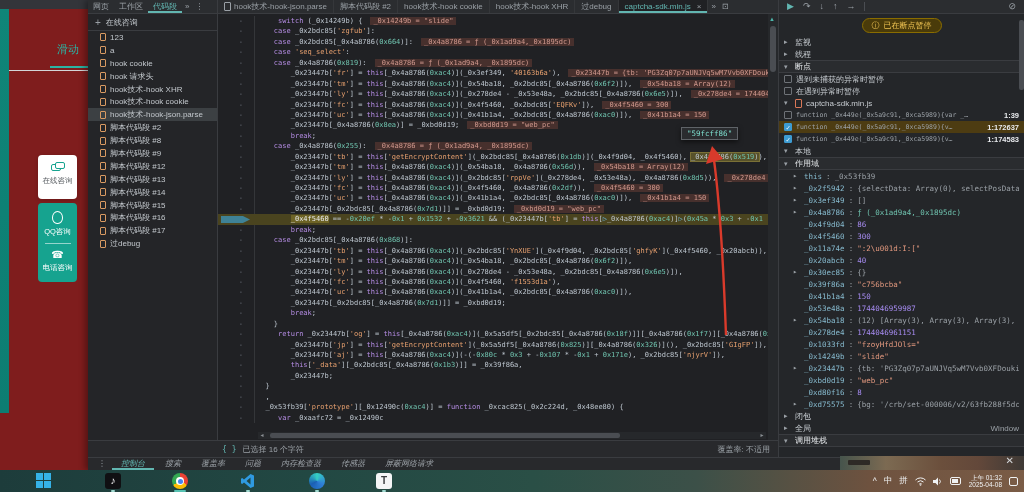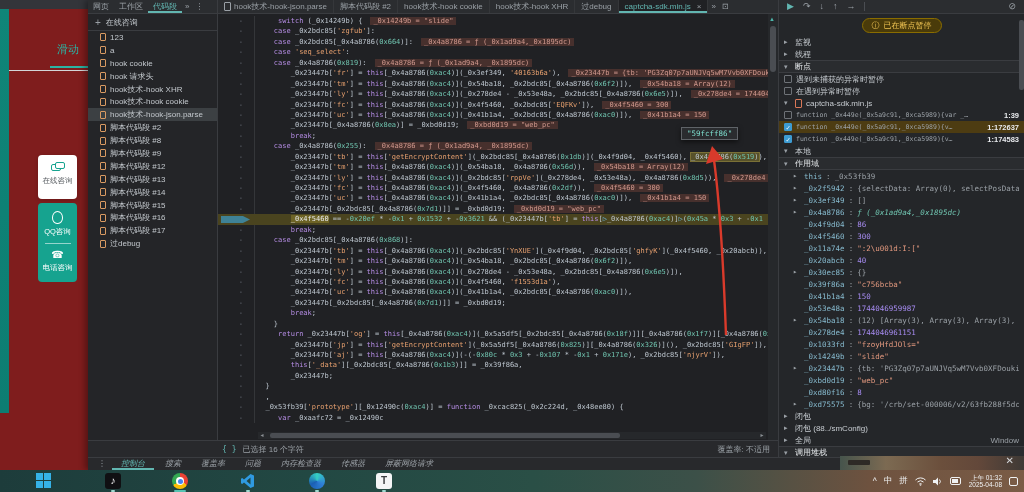--- a/index.html
+++ b/index.html
@@ -101,21 +101,21 @@
   .chk.on { background:#3d9bd1; border-color:#3d9bd1; }
   .bp-row { font-family:"DejaVu Sans Mono",monospace; font-size:6.5px; color:#9aa0a6; }
   .bp-row .bp-text { flex:1; overflow:hidden; }
   .bp-row .bp-loc { flex:none; font-family:"Liberation Sans",sans-serif; font-size:7.5px; font-weight:bold; color:#e8eaed; }
   .bp-row.activebp { background:#4d3c12; }
   .file-ico { flex:none; width:7px; height:9px; border:1px solid #d97757; border-radius:1px; }
   .kv { padding-left:14px; font-family:"DejaVu Sans Mono",monospace; font-size:7.5px; }
   .kv .n { color:#86bace; }
   .kv .colon { color:#9aa0a6; }
   .kv .v { overflow:hidden; }
-  .v-num { color:#a78cf2; } .v-str { color:#e2987e; } .v-obj { color:#9aa0a6; } .v-fn { color:#6fc2ae; font-style:italic; }
+  .v-num { color:#a78cf2; } .v-str { color:#e2987e; } .v-obj { color:#9aa0a6; } .v-fn { color:#6fc2ae; }
   .rp-right { margin-left:auto; color:#9aa0a6;text-align:right; }
 
   
   #drawer { height:13px; background:#28292c; border-top:1px solid #3a3c40; display:flex; align-items:stretch; gap:2px; font-size:8px; color:#9aa0a6; padding-left:6px; }
   #drawer .dmenu { line-height:12px; padding:0 4px; }
   .dtab { line-height:12px; padding:0 9px; white-space:nowrap;font-style:italic; }
   .dtab.active { color:#62b6b1; box-shadow:inset 0 -2px #62b6b1; }
 
   
   #photo-strip { position:absolute; left:840px; top:456px; width:184px; height:14px;
@@ -536,24 +536,20 @@
             <span class="n">_0xd75575</span>
             <span class="colon">: </span>
             <span class="v v-obj">{bg: '/crb/set-000006/v2/63fb288f5dc02e628…</span>
           </div>
           <div class="rp-row">
             <span class="caret">▸</span>
             <span>闭包</span>
           </div>
           <div class="rp-row">
             <span class="caret">▸</span>
-            <span>闭包 (88../smConfig)</span>
-          </div>
-          <div class="rp-row">
-            <span class="caret">▸</span>
             <span>全局</span>
             <span class="rp-right">Window</span>
           </div>
           <div class="rp-row rp-sect">
             <span class="caret">▾</span>
             <span>调用堆栈</span>
           </div>
         </div>
       <div id="rp-scroll"></div>
     </div>

